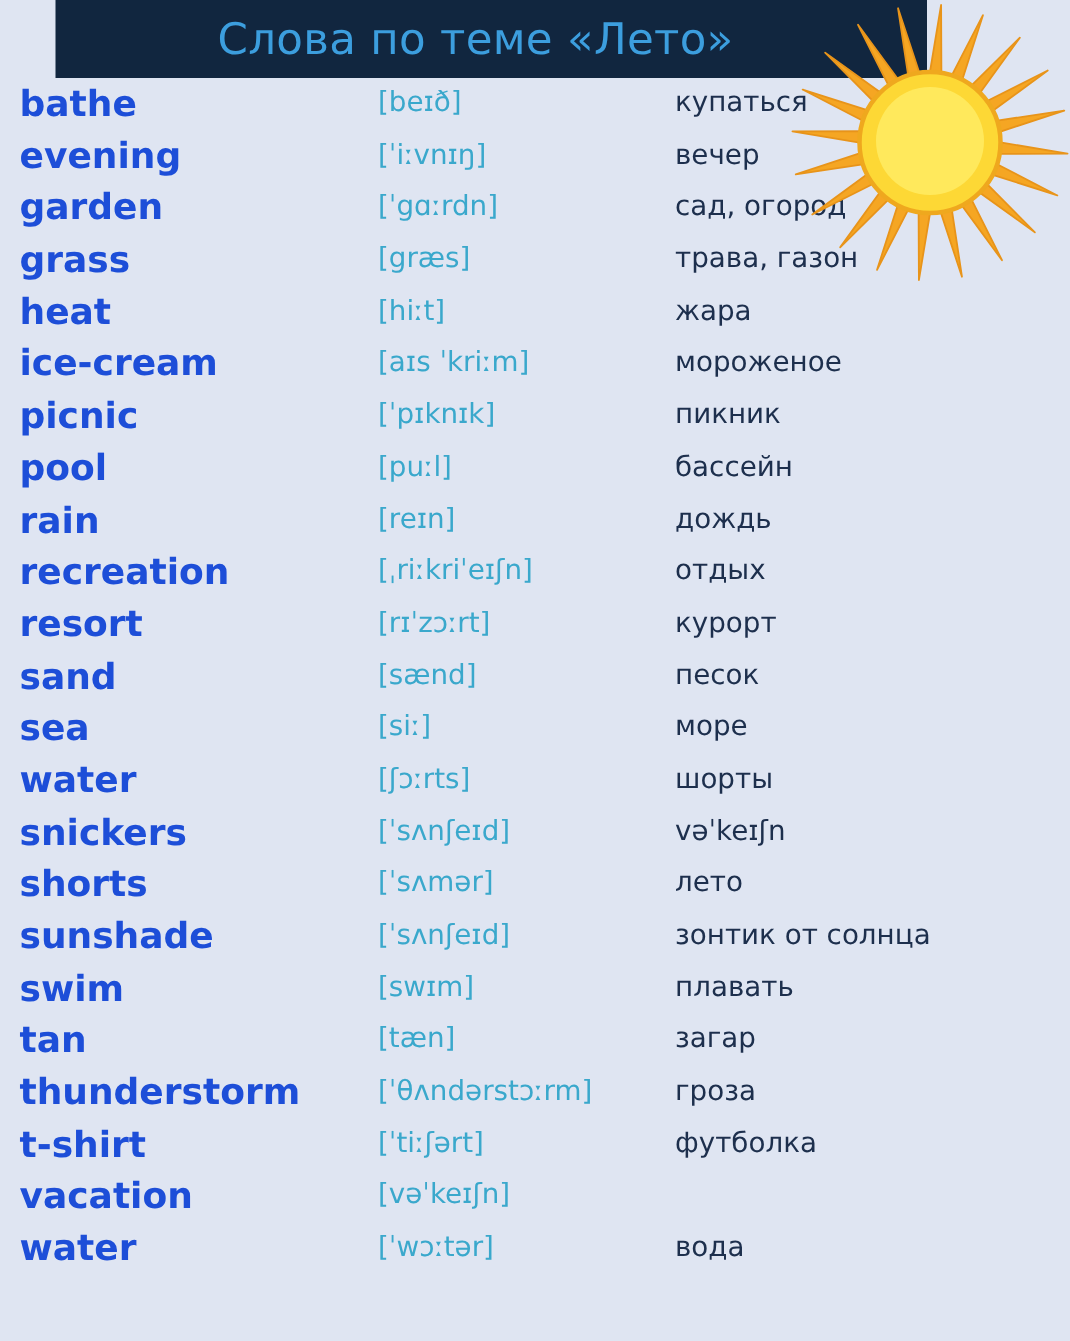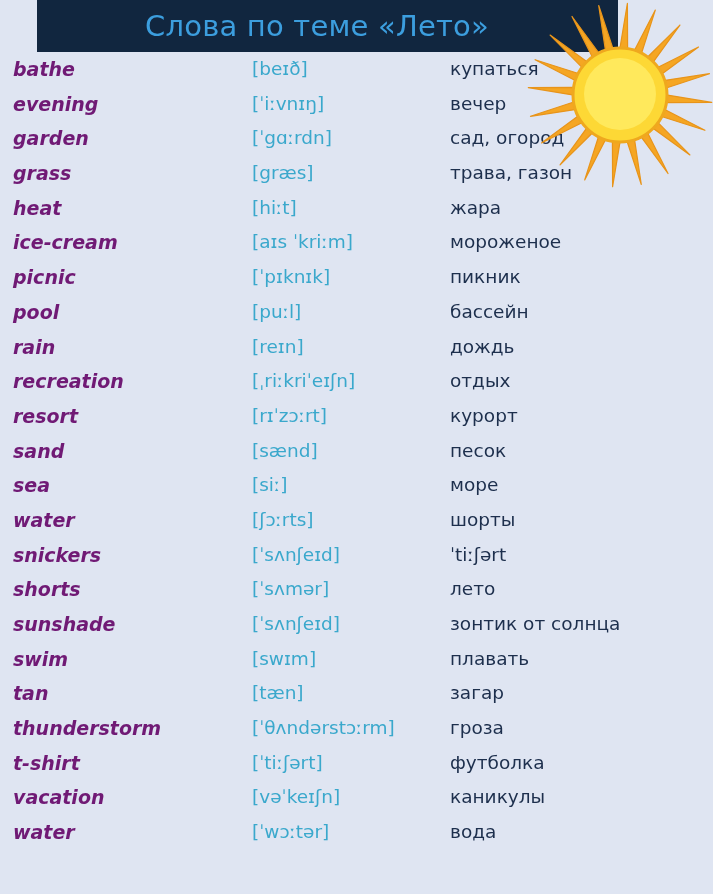--- a/index.html
+++ b/index.html
@@ -76,24 +76,23 @@
   .cell {
     position: absolute;
     top: 0;
     height: 34.7px;
     line-height: 34.7px;
     white-space: nowrap;
     overflow: visible;
   }
   .cell-word {
     left: 13px;
-    color: #701a75;
-    font-size: 19px;
+    color: #1d4ed8;
+    font-size: 24px;
     font-weight: bold;
-    font-style: italic;
   }
   .cell-ipa {
     left: 234px;
     color: #3aa8cc;
     font-size: 18.5px;
     font-weight: normal;
     font-family: "DejaVu Sans", sans-serif;
     margin-left: 18px;
   }
   .cell-translation {
@@ -208,21 +207,21 @@
         <div class="cell cell-translation">море</div>
       </div>
       <div class="vocab-row">
         <div class="cell cell-word">water</div>
         <div class="cell cell-ipa">[ʃɔːrts]</div>
         <div class="cell cell-translation">шорты</div>
       </div>
       <div class="vocab-row">
         <div class="cell cell-word">snickers</div>
         <div class="cell cell-ipa">[ˈsʌnʃeɪd]</div>
-        <div class="cell cell-translation">ˈtiːʃərt</div>
+        <div class="cell cell-translation">vəˈkeɪʃn</div>
       </div>
       <div class="vocab-row">
         <div class="cell cell-word">shorts</div>
         <div class="cell cell-ipa">[ˈsʌmər]</div>
         <div class="cell cell-translation">лето</div>
       </div>
       <div class="vocab-row">
         <div class="cell cell-word">sunshade</div>
         <div class="cell cell-ipa">[ˈsʌnʃeɪd]</div>
         <div class="cell cell-translation">зонтик от солнца</div>
@@ -243,21 +242,20 @@
         <div class="cell cell-translation">гроза</div>
       </div>
       <div class="vocab-row">
         <div class="cell cell-word">t-shirt</div>
         <div class="cell cell-ipa">[ˈtiːʃərt]</div>
         <div class="cell cell-translation">футболка</div>
       </div>
       <div class="vocab-row">
         <div class="cell cell-word">vacation</div>
         <div class="cell cell-ipa">[vəˈkeɪʃn]</div>
-        <div class="cell cell-translation">каникулы</div>
       </div>
       <div class="vocab-row">
         <div class="cell cell-word">water</div>
         <div class="cell cell-ipa">[ˈwɔːtər]</div>
         <div class="cell cell-translation">вода</div>
       </div>
     </div>
 
 </div>
 

